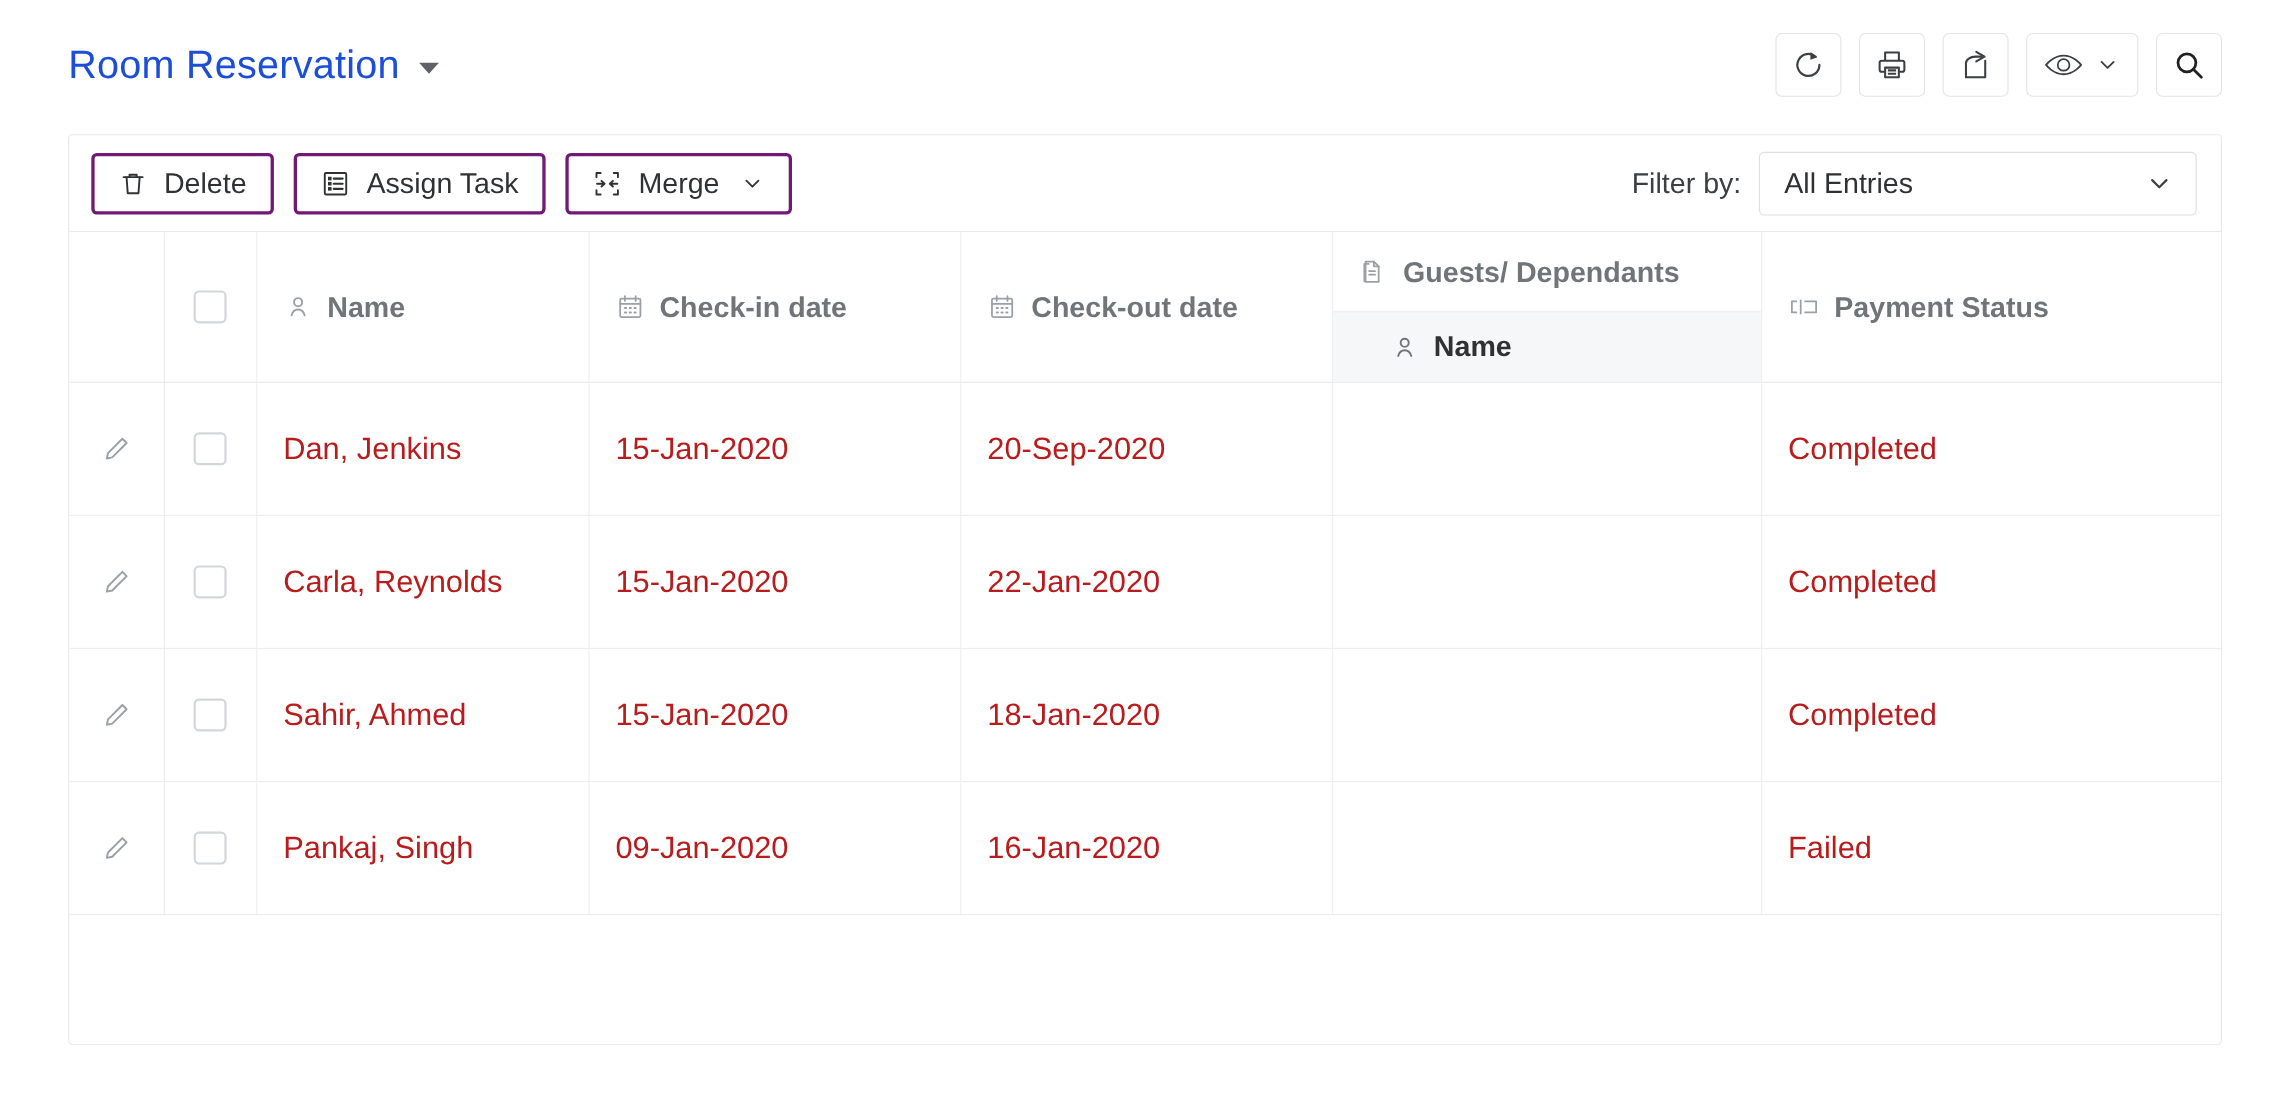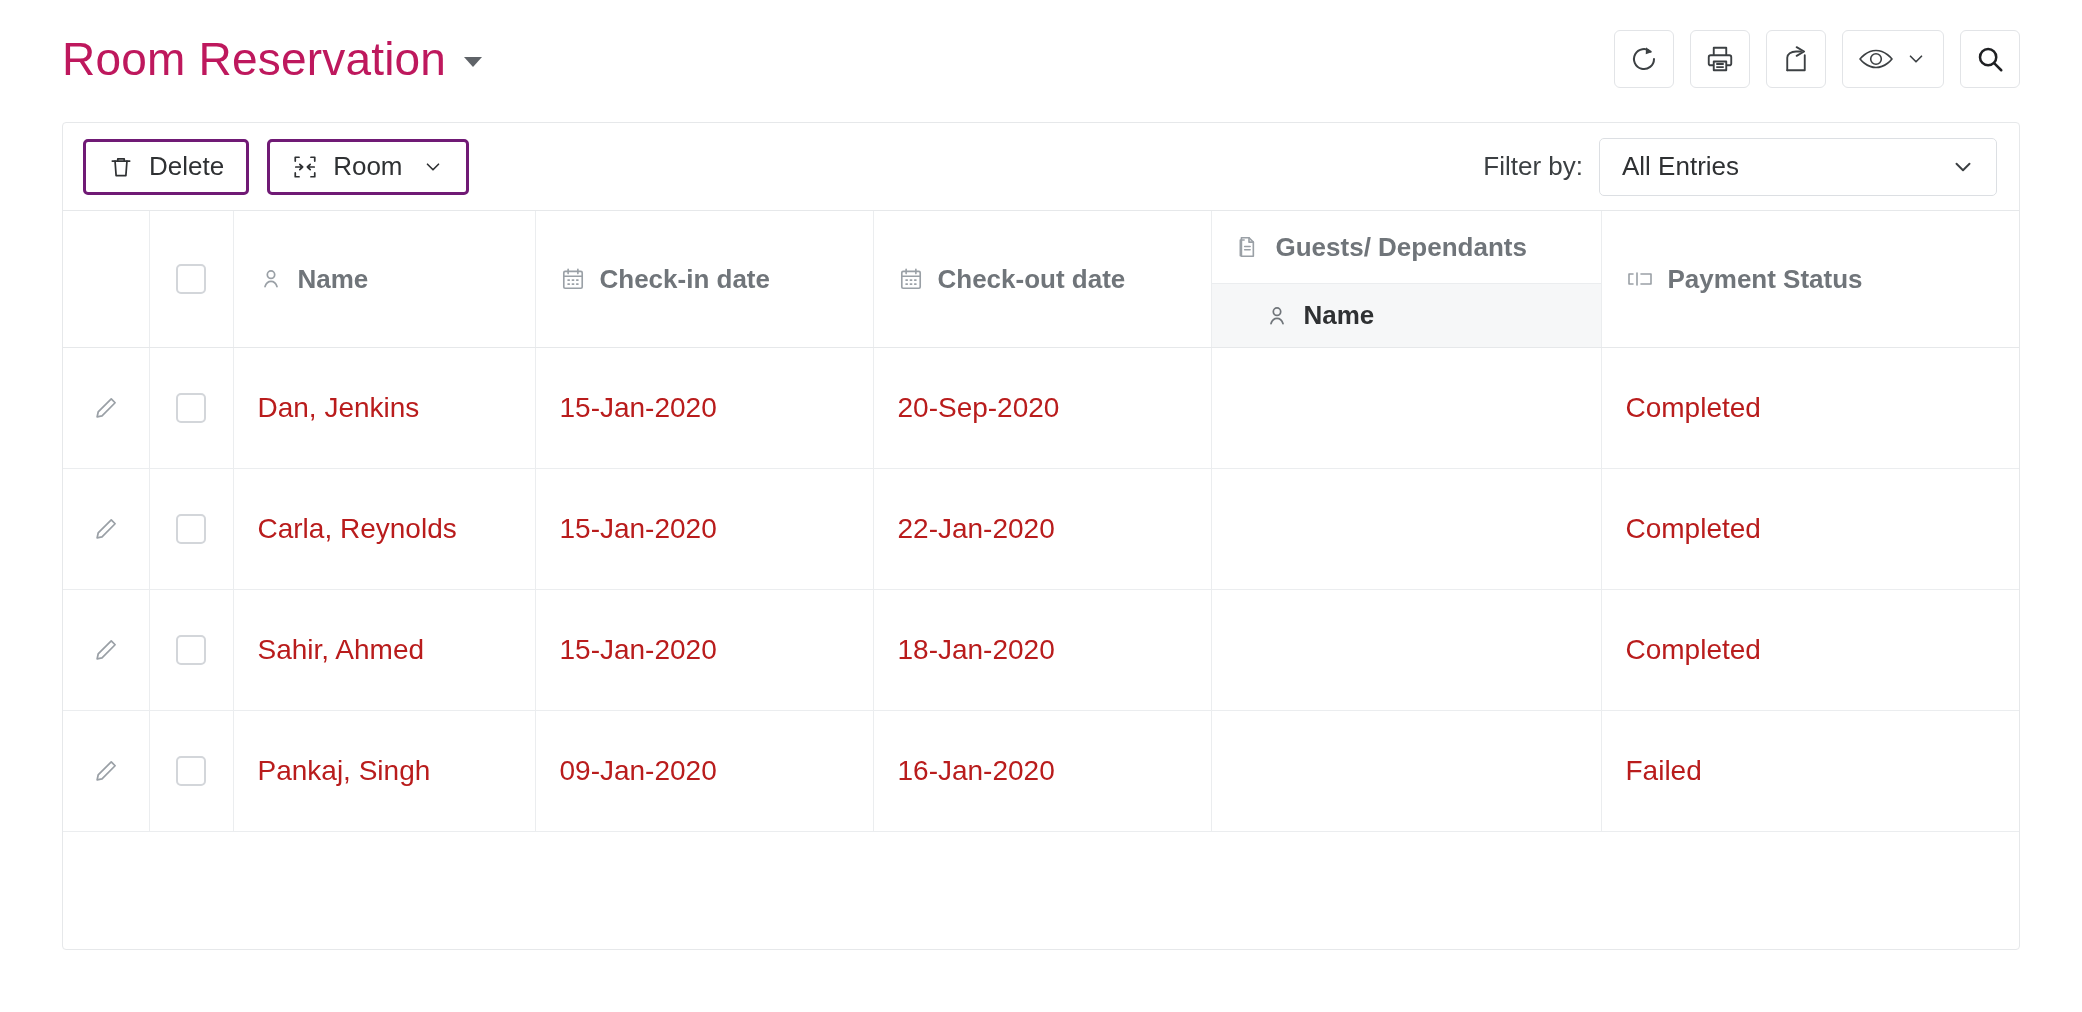--- a/index.html
+++ b/index.html
@@ -13,21 +13,21 @@
   .page { position: relative; width: 2082px; height: 1012px; background:#fff; }
 
   
   .app-header {
     position: absolute; left: 0; top: 0; width: 2082px; height: 118px;
     display: flex; align-items: center; justify-content: space-between;
     padding: 0 62px 0 62px;
   }
   .title-wrap { display: flex; align-items: center; gap: 18px; }
   .page-title {
-    font-size: 46px; color: #be185d; font-weight: 400; letter-spacing: .2px;
+    font-size: 36px; color: #1d4ed8; font-weight: 400; letter-spacing: .2px;
     white-space: nowrap;
   }
   .title-caret {
     width: 0; height: 0; margin-top: 6px;
     border-left: 9px solid transparent;
     border-right: 9px solid transparent;
     border-top: 10px solid #5f6368;
   }
   .header-actions { display: flex; align-items: center; gap: 16px; }
   .icon-btn {
@@ -185,29 +185,39 @@
 
         <button class="tb-btn">
           <svg class="ico" width="26" height="26" viewBox="0 0 24 24" fill="none" stroke="#2f3133" stroke-width="1.6" stroke-linecap="round" stroke-linejoin="round">
             <path d="M4 6.5h16"></path>
             <path d="M9 6.5V4.5h6v2"></path>
             <path d="M6.5 6.5 7.5 20h9l1-13.5"></path>
           </svg>
           <span>Delete</span>
         </button>
 
+        <button class="tb-btn">
+          <svg class="ico" width="26" height="26" viewBox="0 0 24 24" fill="none" stroke="#2f3133" stroke-width="1.6" stroke-linejoin="round">
+            <rect x="3" y="3" width="18" height="18" rx="1"></rect>
+            <rect x="5.7" y="6.2" width="3" height="3" fill="#2f3133" stroke="none"></rect>
+            <rect x="5.7" y="10.5" width="3" height="3" fill="#2f3133" stroke="none"></rect>
+            <rect x="5.7" y="14.8" width="3" height="3" fill="#2f3133" stroke="none"></rect>
+            <path d="M10.5 7.7h7.5M10.5 12h7.5M10.5 16.3h7.5" stroke-width="1.8" stroke-linecap="round"></path>
+          </svg>
+          <span>Assign Task</span>
+        </button>
 
         <button class="tb-btn">
           <svg class="ico" width="26" height="26" viewBox="0 0 24 24" fill="none" stroke="#2f3133" stroke-width="1.6" stroke-linecap="round" stroke-linejoin="round">
             <path d="M6.5 3H3v3.5M3 17.5V21h3.5"></path>
             <path d="M17.5 3H21v3.5M21 17.5V21h-3.5"></path>
             <path d="M3.5 12h6M7.2 9.6 9.8 12l-2.6 2.4"></path>
             <path d="M20.5 12h-6M16.8 9.6 14.2 12l2.6 2.4"></path>
           </svg>
-          <span>Room</span>
+          <span>Merge</span>
           <svg class="ico chev" width="22" height="22" viewBox="0 0 24 24" fill="none" stroke="#2f3133" stroke-width="1.8" stroke-linecap="round" stroke-linejoin="round">
             <path d="M6 9l6 6 6-6"></path>
           </svg>
         </button>
 
       </div>
 
       <div class="toolbar-right">
         <span class="filter-label">Filter by:</span>
         <div class="filter-select">

